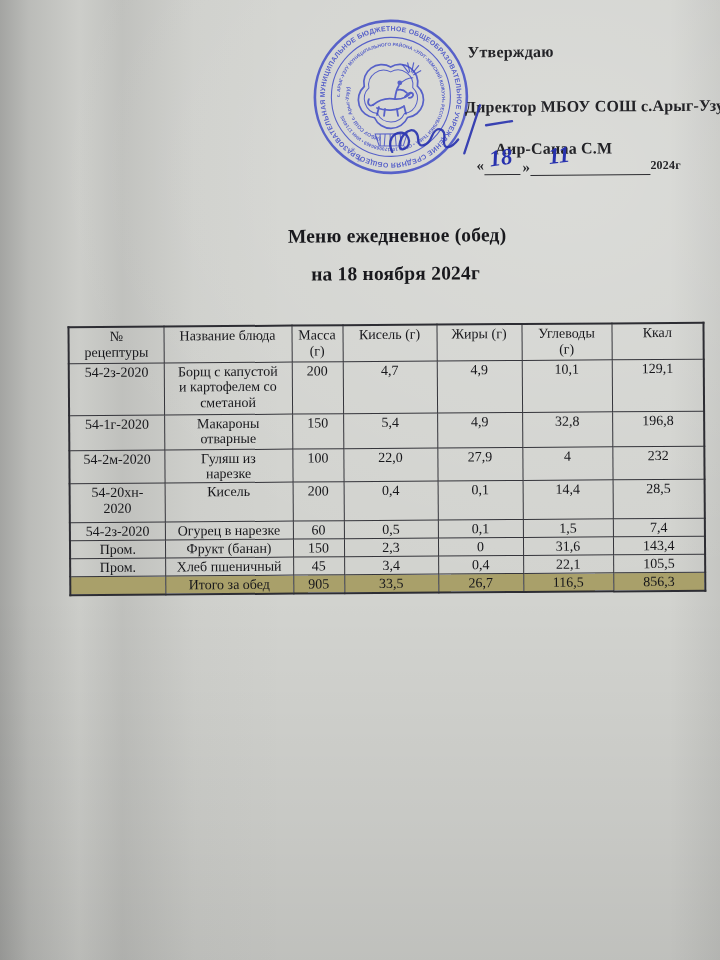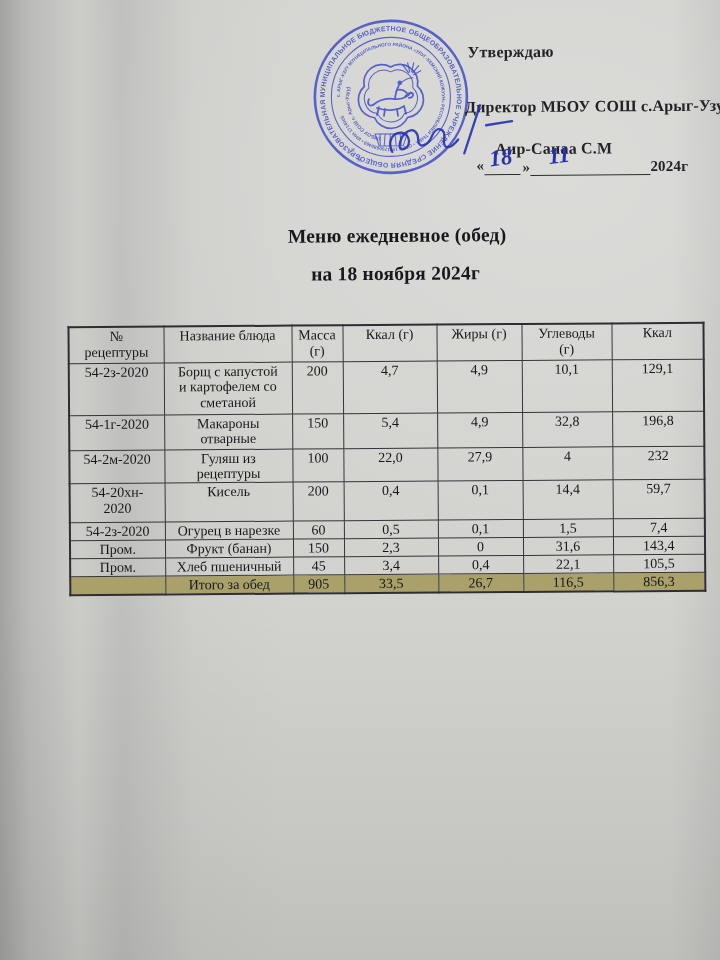--- a/index.html
+++ b/index.html
@@ -121,21 +121,21 @@
         <path d="M152,30 L178,26"></path>
       </g>
     </svg>
 
     <div class="abs date-quote" style="left:478px;top:158px;">«</div>
     <div class="abs hand" style="left:491px;top:146px;font-size:23px;transform:rotate(-7deg);">18</div>
     <div class="abs date-quote" style="left:524px;top:160px;">»</div>
     <div class="abs hand" style="left:550px;top:144px;font-size:23px;transform:rotate(-6deg);">11</div>
     <div class="abs dline" style="left:486px;top:175px;width:36px;"></div>
     <div class="abs dline" style="left:532px;top:176px;width:120px;"></div>
-    <div class="abs appr" style="left:652px;top:160px;font-size:15px;">2024г</div>
+    <div class="abs appr" style="left:652px;top:160px;font-size:12px;">2024г</div>
 
     <div class="abs title" style="left:289px;top:225px;">Меню ежедневное (обед)</div>
     <div class="abs title" style="left:312px;top:263px;">на 18 ноября 2024г</div>
 
     <table class="menu abs" style="left:68px;top:324px;">
       <colgroup>
         <col style="width:95px">
           <col style="width:128px">
           <col style="width:51px">
         <col style="width:94px">
@@ -143,21 +143,21 @@
           <col style="width:90px">
           <col style="width:92px">
       </colgroup>
       <thead>
         <tr style="height:36px">
           <th class="pre">№
 рецептуры</th>
           <th>Название блюда</th>
           <th class="pre">Масса
 (г)</th>
-          <th>Ккал (г)</th>
+          <th>Кисель (г)</th>
           <th>Жиры (г)</th>
           <th class="pre">Углеводы
 (г)</th>
           <th>Ккал</th>
         </tr>
       </thead>
       <tbody>
         <tr style="height:52px">
           <td class="pre">54-2з-2020</td>
           <td class="pre">Борщ с капустой
@@ -175,36 +175,36 @@
 отварные</td>
           <td>150</td>
           <td>5,4</td>
           <td>4,9</td>
           <td>32,8</td>
           <td>196,8</td>
         </tr>
         <tr style="height:30px">
           <td class="pre">54-2м-2020</td>
           <td class="pre">Гуляш из
-рецептуры</td>
+нарезке</td>
           <td>100</td>
           <td>22,0</td>
           <td>27,9</td>
           <td>4</td>
           <td>232</td>
         </tr>
         <tr style="height:39px">
           <td class="pre">54-20хн-
 2020</td>
           <td class="pre">Кисель</td>
           <td>200</td>
           <td>0,4</td>
           <td>0,1</td>
           <td>14,4</td>
-          <td>59,7</td>
+          <td>28,5</td>
         </tr>
         <tr style="height:18px">
           <td class="pre">54-2з-2020</td>
           <td class="pre">Огурец в нарезке</td>
           <td>60</td>
           <td>0,5</td>
           <td>0,1</td>
           <td>1,5</td>
           <td>7,4</td>
         </tr>

